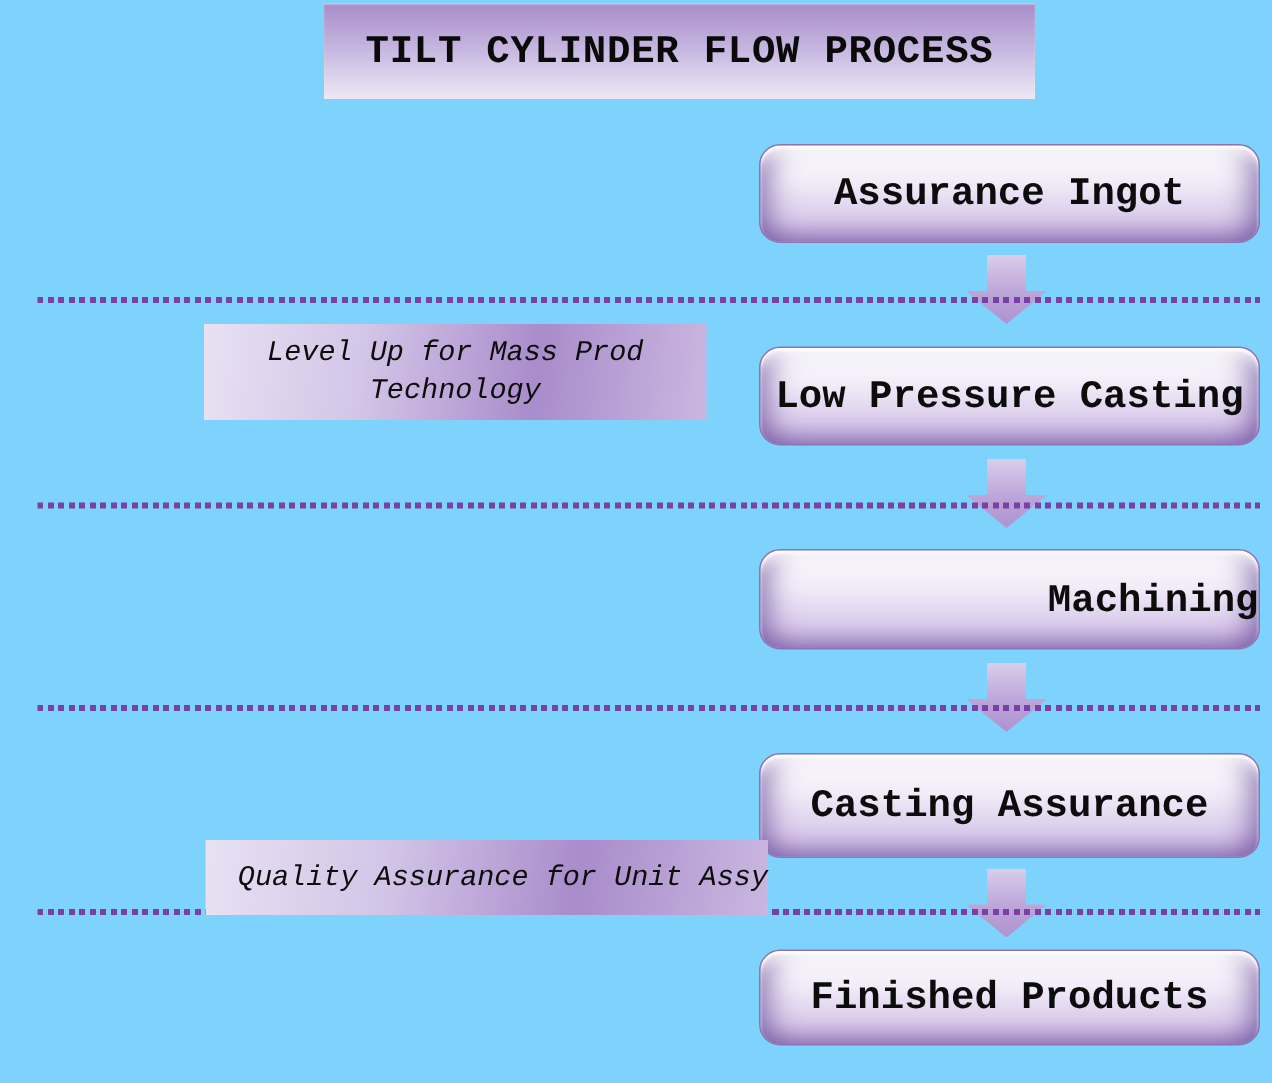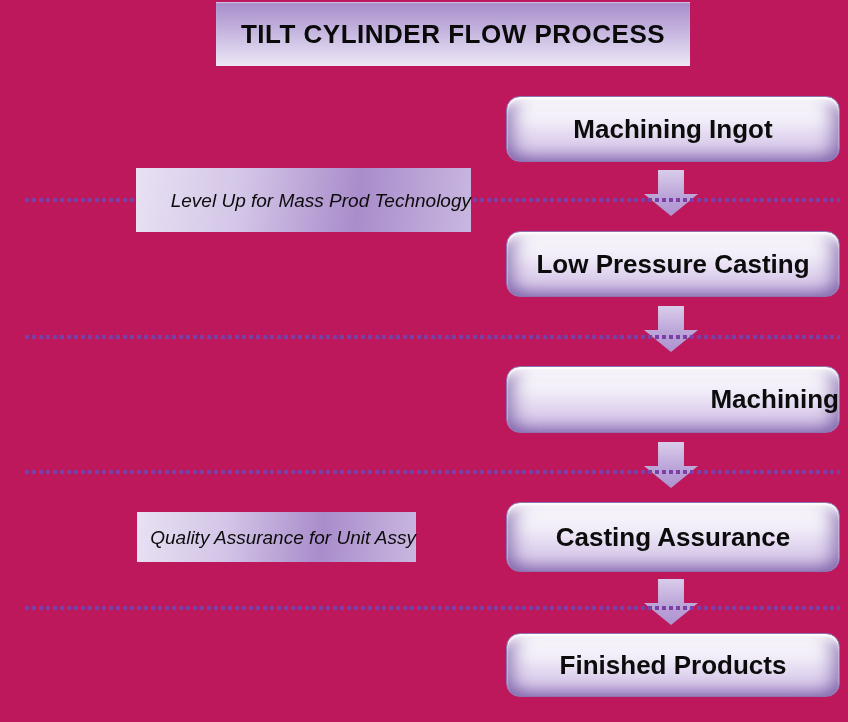--- a/index.html
+++ b/index.html
@@ -1,22 +1,22 @@
 <!DOCTYPE html>
 <html><head>
 <meta charset="utf-8">
 <style>
   html, body { margin: 0; padding: 0; background: #000; }
   .canvas {
     position: relative;
     width: 848px;
     height: 722px;
-    background: #be185d;
+    background: #7dd3fc;
     overflow: hidden;
-    font-family: Liberation Sans, sans-serif;
+    font-family: Liberation Mono, monospace;
   }
 
   
   .title-box {
     position: absolute;
     left: 216px; top: 2px;
     width: 474px; height: 64px;
     background: linear-gradient(to bottom, #A78CC9 0%, #C2B1DD 42%, #EDE8F6 100%);
     box-shadow: inset 0 1px 1px rgba(255,255,255,.5);
     display: flex; align-items: center; justify-content: center;
@@ -79,23 +79,24 @@
   
   .note-box {
     position: absolute;
     display: flex; flex-direction: column;
     align-items: flex-end; justify-content: center;
     font-style: italic; font-size: 19px; line-height: 25px;
     text-align: center; color: #0C0C0C;
     background: linear-gradient(97deg,
       #E8E1F3 0%, #D3C5E7 32%, #A98CCB 66%, #C9B7E0 100%);
     z-index: 3;
+    margin-top: 48px;
   }
   .note-1 { left: 136px; top: 168px; width: 335px; height: 64px; }
-  .note-2 { left: 137px; top: 512px; width: 279px; height: 50px; }
+  .note-2 { left: 137px; top: 512px; width: 375px; height: 50px; }
 </style>
 </head>
 <body>
 
 <div class="canvas">
 
   <div class="title-box">
     <span>TILT CYLINDER FLOW PROCESS</span>
   </div>
 
@@ -103,21 +104,21 @@
   <div class="dotted-line line-2"></div>
   <div class="dotted-line line-3"></div>
   <div class="dotted-line line-4"></div>
 
   <div class="flow-arrow arrow-1"></div>
   <div class="flow-arrow arrow-2"></div>
   <div class="flow-arrow arrow-3"></div>
   <div class="flow-arrow arrow-4"></div>
 
   <div class="process-box box-1">
-    <span>Machining Ingot</span>
+    <span>Assurance Ingot</span>
   </div>
   <div class="process-box box-2">
     <span>Low Pressure Casting</span>
   </div>
   <div class="process-box box-3">
     <span>Machining</span>
   </div>
   <div class="process-box box-4">
     <span>Casting Assurance</span>
   </div>

